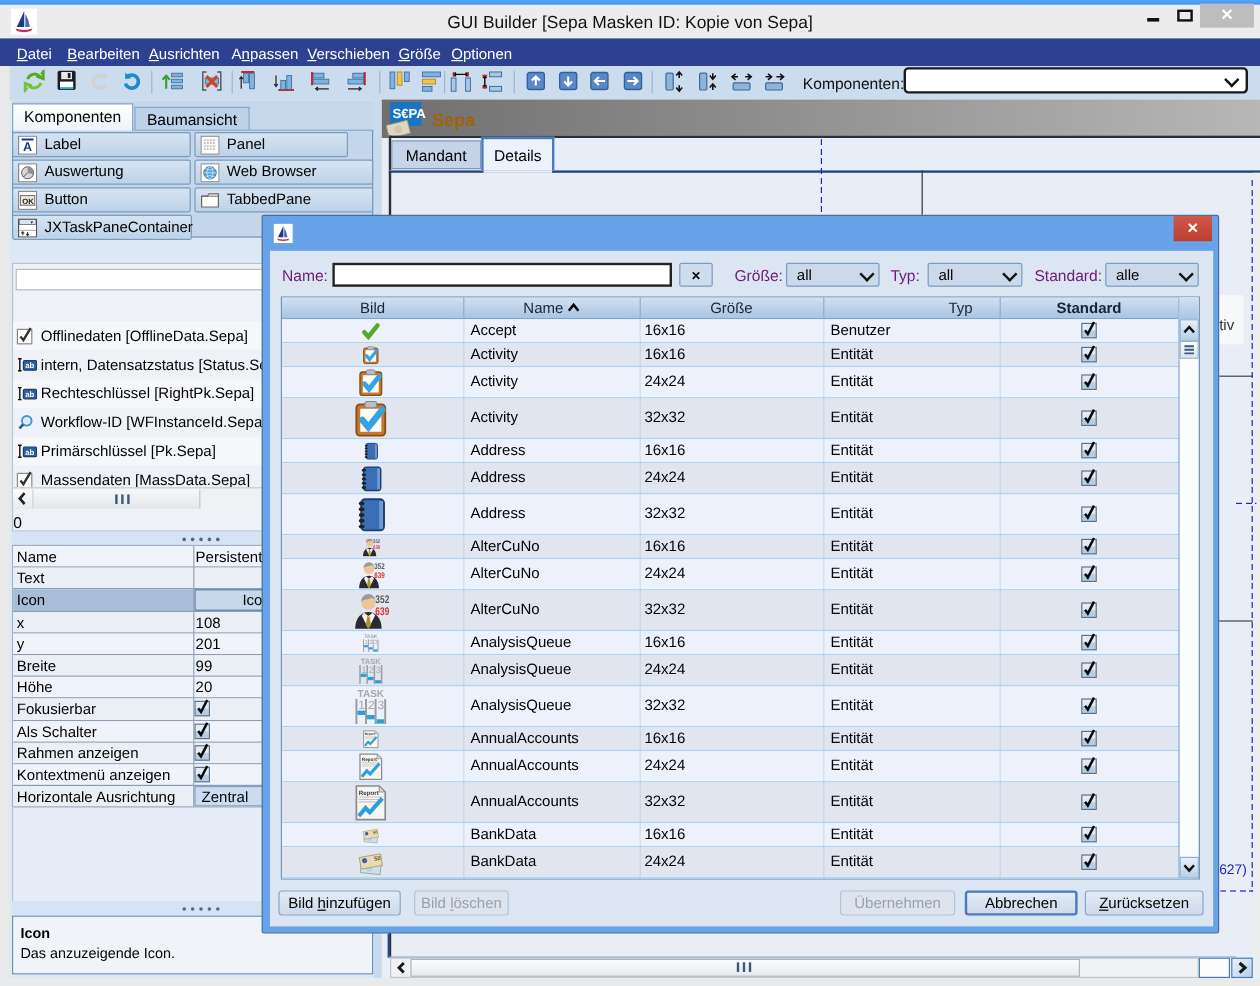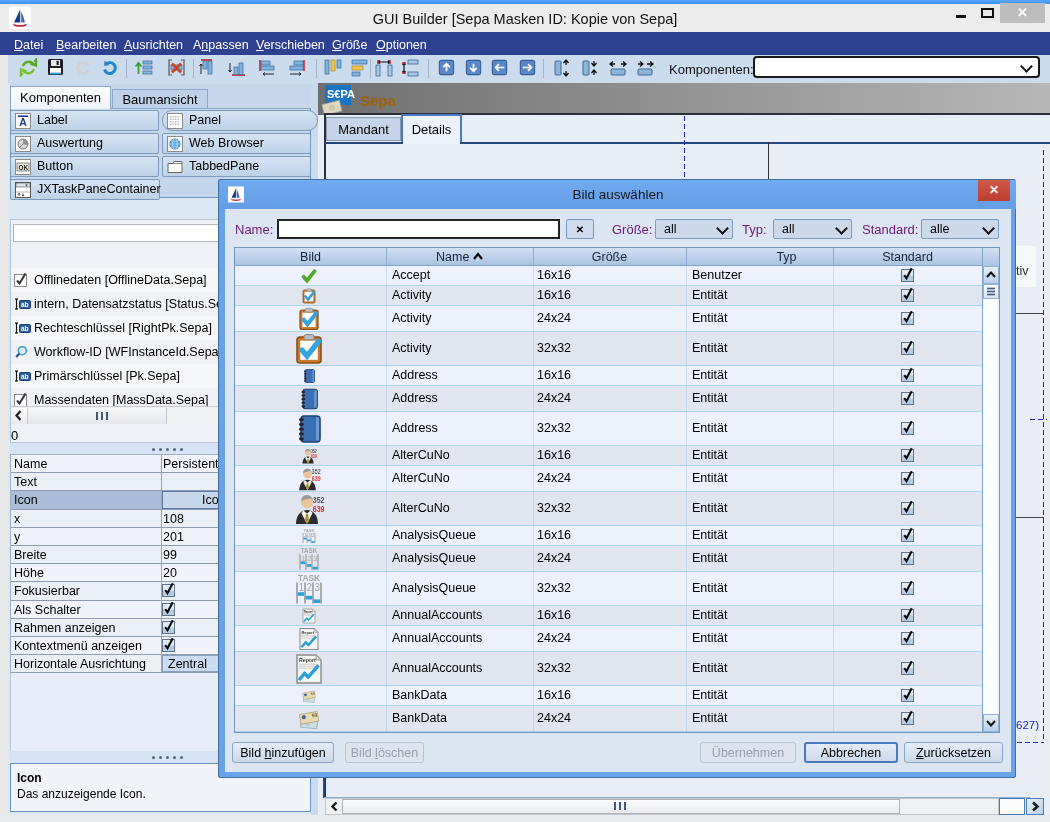--- a/index.html
+++ b/index.html
@@ -296,21 +296,21 @@
 <div class="tab1" id="tab-komp">Komponenten</div>
 <div class="abs" id="palette"></div>
 <div class="pbtn" style="left:10px;top:110px;width:149px;">
     <span class="pic"><svg width="16" height="16" viewBox="0 0 16 16">
         <rect x="0.5" y="0.5" width="15" height="15" fill="#fff" stroke="#8a8a8a"></rect>
         <line x1="3" y1="3.2" x2="13" y2="3.2" stroke="#1a3a8a" stroke-width="1.6"></line>
         <text x="4.2" y="13" font-size="10.5" font-weight="bold" fill="#1a3a8a" font-family="Liberation Sans">A</text>
       </svg></span>
     <span class="pt">Label</span>
   </div>
-<div class="pbtn" style="left:162px;top:110px;width:156px;border-radius:10px;">
+<div class="pbtn" style="left:162px;top:110px;width:128px;">
     <span class="pic"><svg width="16" height="16" viewBox="0 0 16 16">
         <rect x="0.5" y="0.5" width="15" height="15" fill="#fdfdfd" stroke="#8a8a8a"></rect>
         <g fill="#b0b8c0">
           <rect x="3" y="3" width="1.4" height="1.4"></rect>
           <rect x="3" y="5.5" width="1.4" height="1.4"></rect>
           <rect x="3" y="8" width="1.4" height="1.4"></rect>
           <rect x="3" y="10.5" width="1.4" height="1.4"></rect>
           <rect x="5.5" y="3" width="1.4" height="1.4"></rect>
           <rect x="5.5" y="5.5" width="1.4" height="1.4"></rect>
           <rect x="5.5" y="8" width="1.4" height="1.4"></rect>
@@ -534,23 +534,20 @@
       <i style="left:14px"></i>
       <i style="left:21px"></i>
       <i style="left:28px"></i>
     </div>
   </div>
 <div class="abs" id="descbox">
     <b>Icon</b>
     <span>Das anzuzeigende Icon.</span>
   </div>
 <div class="abs" id="dialog">
-<div id="dlgtitle">
-      <span>Bild auswählen</span>
-    </div>
 <div class="abs" style="left:9px;top:6px;"><svg width="16" height="17" viewBox="0 0 20 20">
         <rect x="0" y="0" width="20" height="20" fill="#fff"></rect>
         <path d="M10.2 2 L10.2 14 L4.5 14 Q7 9 10.2 2z" fill="#1a3a8c"></path>
         <path d="M11 4 L11 14 L14.5 14 Q13.5 8 11 4z" fill="#4a6ab0"></path>
         <path d="M3.5 15.2 q6.5 2.2 13 0 l-1.2 2 q-5.3 1.6 -10.6 0z" fill="#c03040"></path>
       </svg></div>
 <div id="dlgclose">
       <span>✕</span>
     </div>
 <div id="dlgbody"></div>
@@ -573,22 +570,22 @@
       <div class="chev" style="position:absolute;right:14px;top:4px;"></div>
     </div>
 <div id="dtable">
 
 <div id="dheader">
  <div class="hcell" style="left:0px;width:151px;">Bild</div>
  <div class="hcell" style="left:151px;width:147px;">Name <svg width="10" height="9" viewBox="0 0 10 9" style="vertical-align:0px">
             <path d="M1 7 L5 2 L9 7" stroke="#0a0a0a" stroke-width="2.2" fill="none"></path>
           </svg></div>
  <div class="hcell" style="left:298px;width:153px;">Größe</div>
- <div class="hcell" style="left:464px;width:147px;padding-left:28px;">Typ</div>
- <div class="hcell" style="left:598px;width:149px;">Standard</div>
+ <div class="hcell" style="left:478px;width:147px;padding-left:28px;">Typ</div>
+ <div class="hcell" style="left:598px;width:149px;font-weight:bold;">Standard</div>
  <div class="hsep" style="left:151px"></div>
         <div class="hsep" style="left:298px"></div>
         <div class="hsep" style="left:451px"></div>
         <div class="hsep" style="left:598px"></div>
         <div class="hsep" style="left:747px"></div>
 </div>
 <div class="drow odd" style="top:18px;height:20px;">
         <div class="abs" style="left:66px;top:2px;"><svg width="16" height="16" viewBox="0 0 16 16">
             <path d="M2.6 8.8 L6 12.6 L13.6 3.2" stroke="#54a82c" stroke-width="3.7" fill="none" stroke-linecap="round"></path>
           </svg></div>

